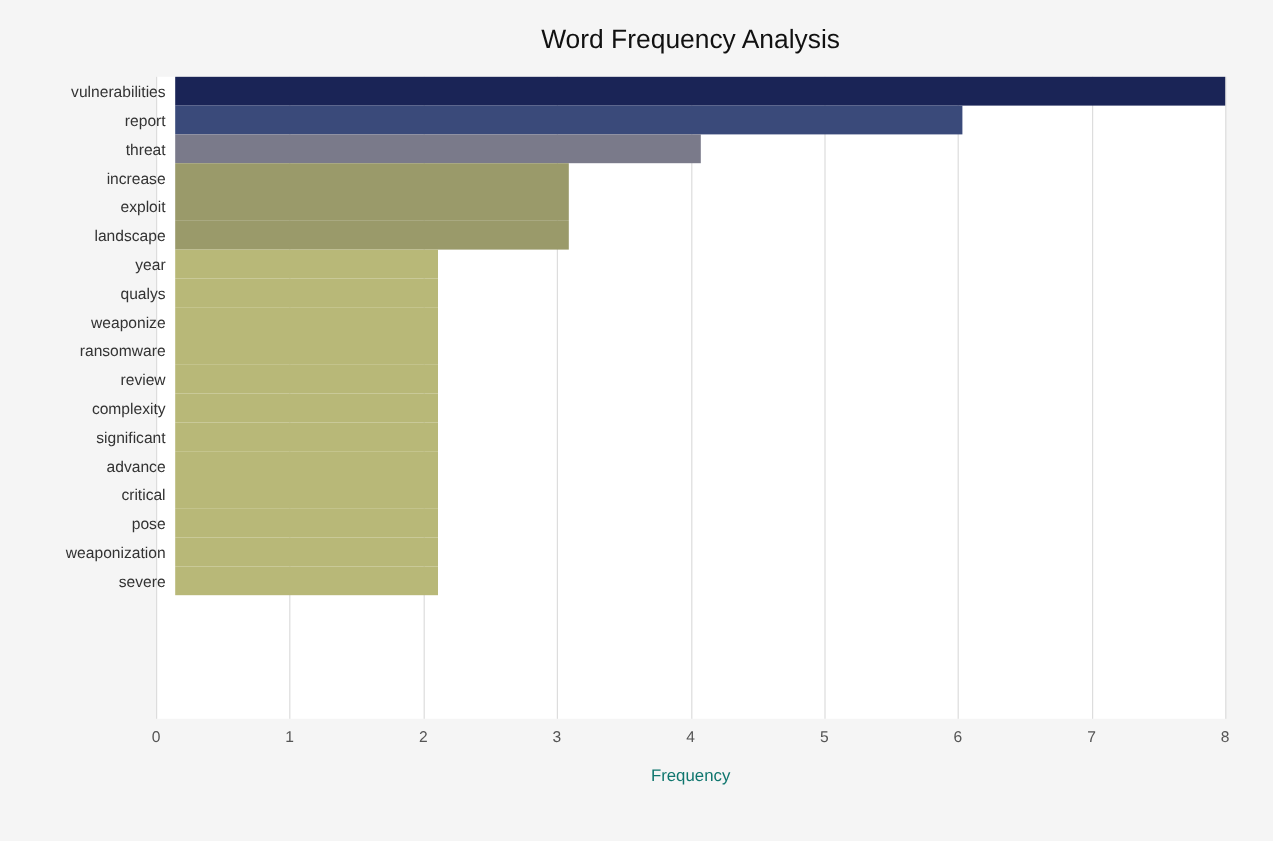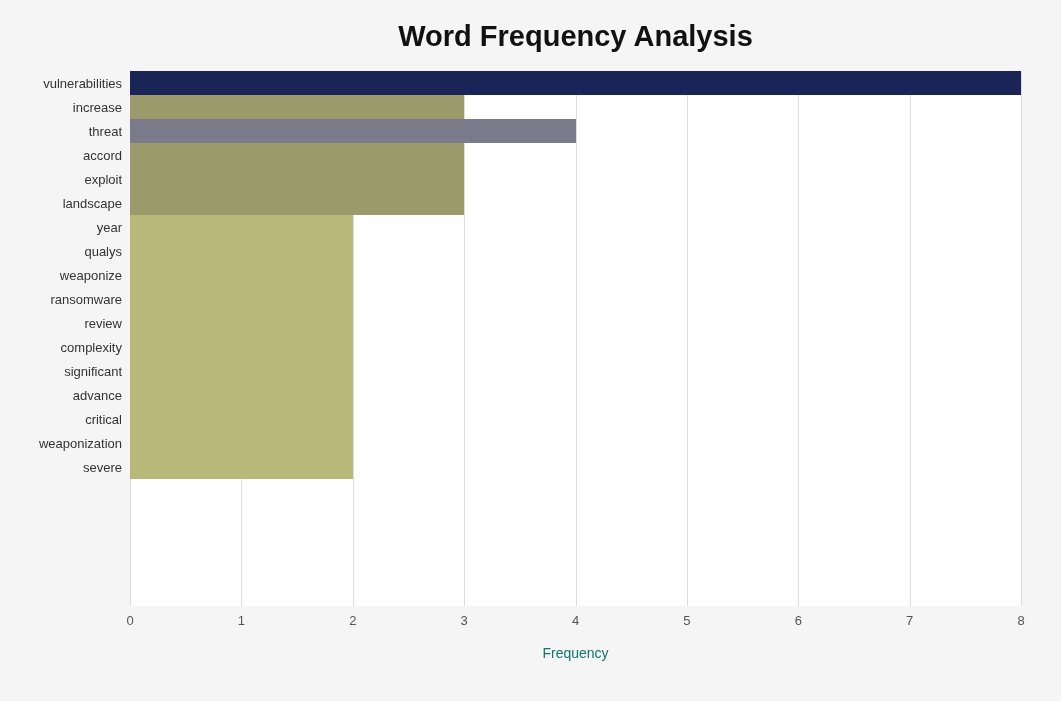--- a/index.html
+++ b/index.html
@@ -14,22 +14,22 @@
     }
     .chart-container {
       background: #f5f5f5;
       width: 1061px;
       height: 701px;
       padding: 20px 40px 70px 130px;
       position: relative;
     }
     .chart-title {
       text-align: center;
-      font-size: 29px;
-      font-weight: bold;
+      font-size: 22px;
+      font-weight: normal;
       margin-bottom: 18px;
       color: #111;
       padding-right: 0px;
     }
     .chart-area {
       position: relative;
       width: 100%;
       height: 590px;
       display: flex;
       flex-direction: column;
@@ -108,20 +108,21 @@
       position: absolute;
       top: 0;
       left: 0;
       right: 0;
       bottom: 0;
       background: white;
     }
     .plot-wrapper {
       position: relative;
       flex: 1;
+      padding-left: 16px;
     }
   </style>
 </head>
 <body>
 
 <div class="chart-container">
   <div class="chart-title">Word Frequency Analysis</div>
   <div class="chart-area">
     <div class="plot-wrapper">
       <div class="plot-bg"></div>
@@ -137,50 +138,50 @@
           <div class="grid-line" style="left: 100%;"></div>
         </div>
       <div class="plot-area" id="plot-area">
           <div class="bar-row">
             <div class="bar-label">vulnerabilities</div>
             <div class="bar-track">
               <div class="bar" style="width: 100%; background-color: rgb(26, 36, 86);"></div>
             </div>
           </div>
           <div class="bar-row">
+            <div class="bar-label">report</div>
+            <div class="bar-track">
+              <div class="bar" style="width: 75%; background-color: rgb(58, 74, 122);"></div>
+            </div>
+          </div>
+          <div class="bar-row">
+            <div class="bar-label">threat</div>
+            <div class="bar-track">
+              <div class="bar" style="width: 50%; background-color: rgb(122, 122, 138);"></div>
+            </div>
+          </div>
+          <div class="bar-row">
             <div class="bar-label">increase</div>
             <div class="bar-track">
               <div class="bar" style="width: 37.5%; background-color: rgb(154, 154, 106);"></div>
             </div>
           </div>
           <div class="bar-row">
-            <div class="bar-label">threat</div>
-            <div class="bar-track">
-              <div class="bar" style="width: 50%; background-color: rgb(122, 122, 138);"></div>
-            </div>
-          </div>
-          <div class="bar-row">
-            <div class="bar-label">accord</div>
+            <div class="bar-label">exploit</div>
             <div class="bar-track">
               <div class="bar" style="width: 37.5%; background-color: rgb(154, 154, 106);"></div>
             </div>
           </div>
           <div class="bar-row">
-            <div class="bar-label">exploit</div>
+            <div class="bar-label">landscape</div>
             <div class="bar-track">
               <div class="bar" style="width: 37.5%; background-color: rgb(154, 154, 106);"></div>
             </div>
           </div>
           <div class="bar-row">
-            <div class="bar-label">landscape</div>
-            <div class="bar-track">
-              <div class="bar" style="width: 37.5%; background-color: rgb(154, 154, 106);"></div>
-            </div>
-          </div>
-          <div class="bar-row">
             <div class="bar-label">year</div>
             <div class="bar-track">
               <div class="bar" style="width: 25%; background-color: rgb(184, 184, 120);"></div>
             </div>
           </div>
           <div class="bar-row">
             <div class="bar-label">qualys</div>
             <div class="bar-track">
               <div class="bar" style="width: 25%; background-color: rgb(184, 184, 120);"></div>
             </div>
@@ -216,20 +217,26 @@
             </div>
           </div>
           <div class="bar-row">
             <div class="bar-label">advance</div>
             <div class="bar-track">
               <div class="bar" style="width: 25%; background-color: rgb(184, 184, 120);"></div>
             </div>
           </div>
           <div class="bar-row">
             <div class="bar-label">critical</div>
+            <div class="bar-track">
+              <div class="bar" style="width: 25%; background-color: rgb(184, 184, 120);"></div>
+            </div>
+          </div>
+          <div class="bar-row">
+            <div class="bar-label">pose</div>
             <div class="bar-track">
               <div class="bar" style="width: 25%; background-color: rgb(184, 184, 120);"></div>
             </div>
           </div>
           <div class="bar-row">
             <div class="bar-label">weaponization</div>
             <div class="bar-track">
               <div class="bar" style="width: 25%; background-color: rgb(184, 184, 120);"></div>
             </div>
           </div>

